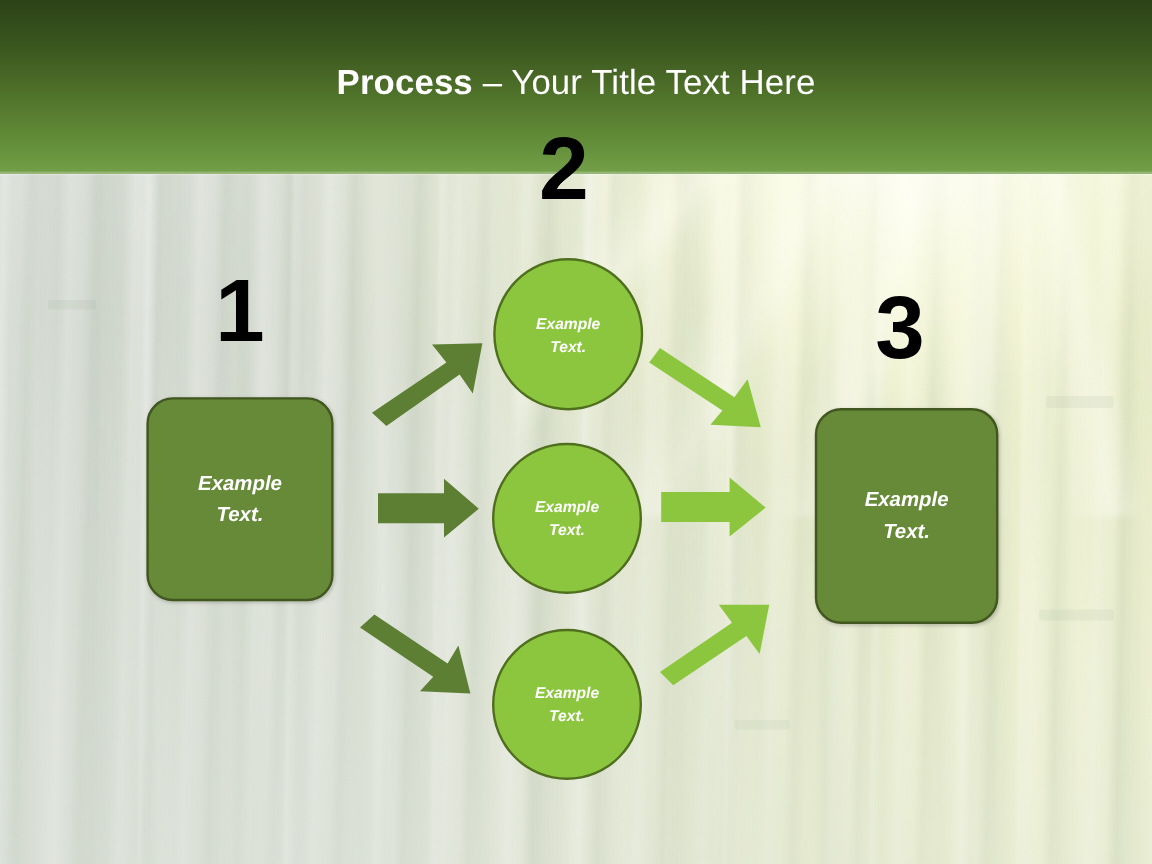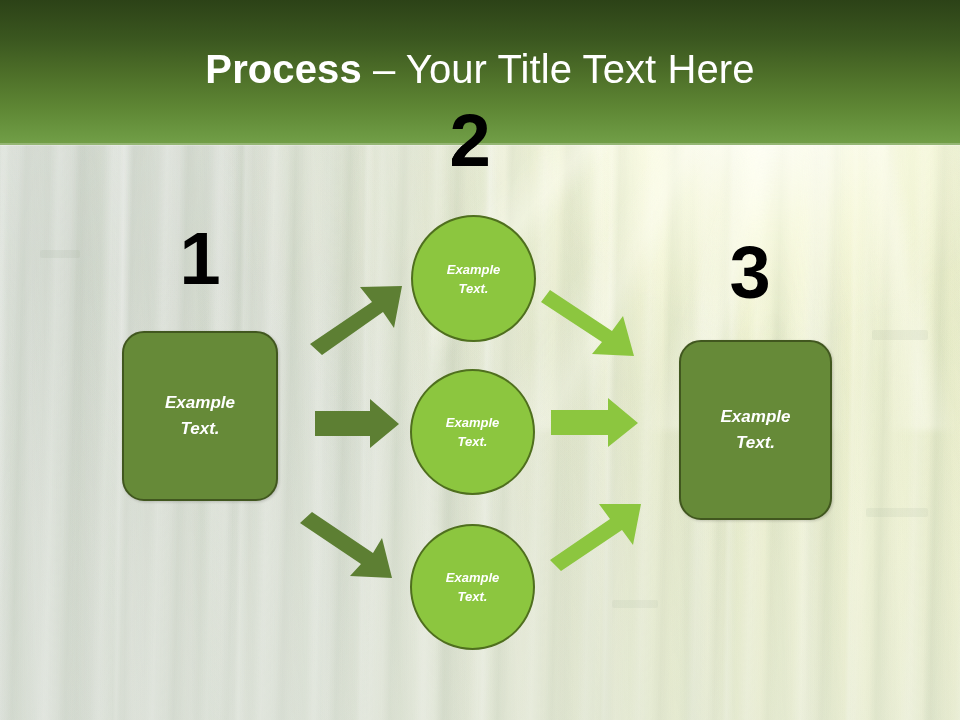--- a/index.html
+++ b/index.html
@@ -152,21 +152,21 @@
     left: 0; top: 143px;
     width: 960px; height: 3px;
     background: rgba(255,255,255,0.25);
   }
   .title {
     position: absolute;
     left: 0; top: 49px;
     width: 960px;
     text-align: center;
     color: #ffffff;
-    font-size: 40px;
+    font-size: 29px;
     line-height: 40px;
     letter-spacing: 0.1px;
     white-space: nowrap;
   }
   .title .t-bold { font-weight: bold; }
   .title .t-rest { font-weight: normal; }
 
   
   .step-num {
     position: absolute;

